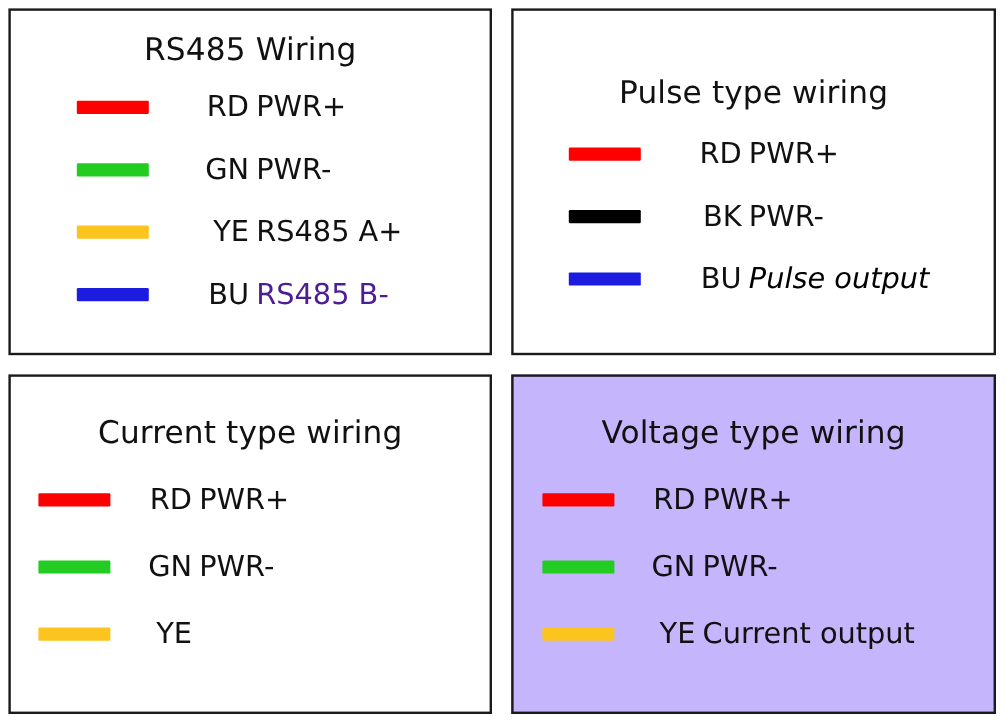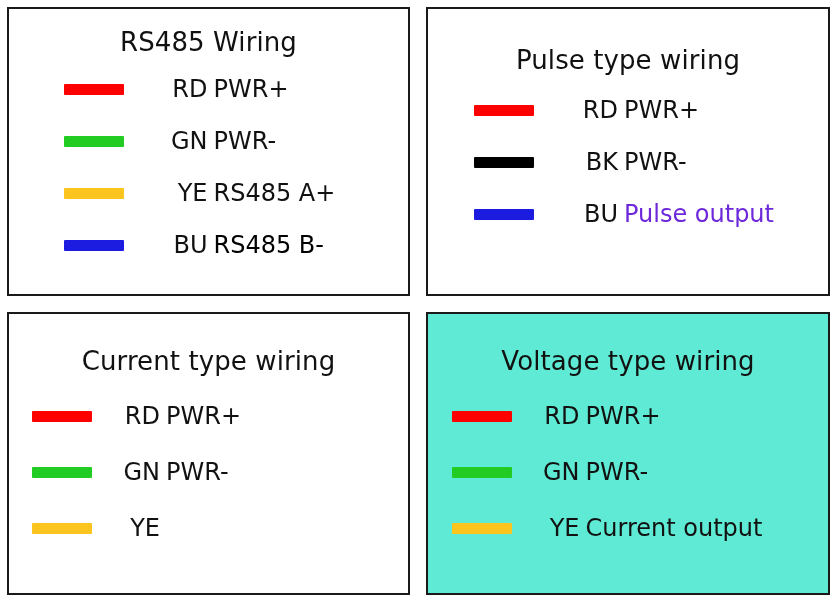--- a/index.html
+++ b/index.html
@@ -110,21 +110,21 @@
     margin-top: 22px;
     margin-left: 10px;
     row-gap: 28px;
   }
   .p-rs485 .row {
     grid-template-columns: 88px 62px 150px;
   }
   .p-rs485 .code { padding-right: 6px; }
 
   
-  .p-pulse .panel-title { margin-top: 38px; text-align: right; }
+  .p-pulse .panel-title { margin-top: 56px; text-align: right; }
   .p-pulse .rows {
     margin-top: 25px;
     margin-left: 22px;
     row-gap: 28px;
   }
   .p-pulse .row {
     grid-template-columns: 88px 62px 180px;
   }
   .p-pulse .code { padding-right: 6px; }
 
@@ -185,21 +185,21 @@
             </div>
             <div class="code" style="color: rgb(17, 17, 17);">YE</div>
             <div class="desc" style="color: rgb(17, 17, 17);">RS485 A+</div>
           </div>
 
           <div class="row">
             <div class="swatch-cell">
               <span class="swatch" style="background: rgb(28, 28, 224);"></span>
             </div>
             <div class="code" style="color: rgb(17, 17, 17);">BU</div>
-            <div class="desc" style="color: #000000;">RS485 B-</div>
+            <div class="desc" style="color: #4c1d95;">RS485 B-</div>
           </div>
 
         </div>
       </div>
     </div>
 
     <div class="panel p-pulse">
       <div class="panel-box" style="border-color: rgb(26, 26, 26); background: rgb(255, 255, 255);">
         <div class="panel-title" style="color: rgb(17, 17, 17);">Pulse type wiring</div>
         <div class="rows">
@@ -218,21 +218,21 @@
             </div>
             <div class="code" style="color: rgb(17, 17, 17);">BK</div>
             <div class="desc" style="color: rgb(17, 17, 17);">PWR-</div>
           </div>
 
           <div class="row">
             <div class="swatch-cell">
               <span class="swatch" style="background: rgb(28, 28, 224);"></span>
             </div>
             <div class="code" style="color: rgb(17, 17, 17);">BU</div>
-            <div class="desc" style="color: #6d28d9;">Pulse output</div>
+            <div class="desc" style="color: #000000; font-style: italic;">Pulse output</div>
           </div>
 
         </div>
       </div>
     </div>
 
     <div class="panel p-current">
       <div class="panel-box" style="border-color: rgb(26, 26, 26); background: rgb(255, 255, 255);">
         <div class="panel-title" style="color: rgb(17, 17, 17); text-align: center;">Current type wiring</div>
         <div class="rows">
@@ -258,21 +258,21 @@
               <span class="swatch" style="background: rgb(251, 196, 30);"></span>
             </div>
             <div class="code" style="color: rgb(17, 17, 17);">YE</div>
           </div>
 
         </div>
       </div>
     </div>
 
     <div class="panel p-voltage">
-      <div class="panel-box" style="border-color: rgb(26, 26, 26); background: #5eead4;">
+      <div class="panel-box" style="border-color: rgb(26, 26, 26); background: #c4b5fd;">
         <div class="panel-title" style="color: rgb(17, 17, 17);">Voltage type wiring</div>
         <div class="rows">
 
           <div class="row">
             <div class="swatch-cell">
               <span class="swatch" style="background: rgb(255, 0, 0);"></span>
             </div>
             <div class="code" style="color: rgb(17, 17, 17);">RD</div>
             <div class="desc" style="color: rgb(17, 17, 17);">PWR+</div>
           </div>

